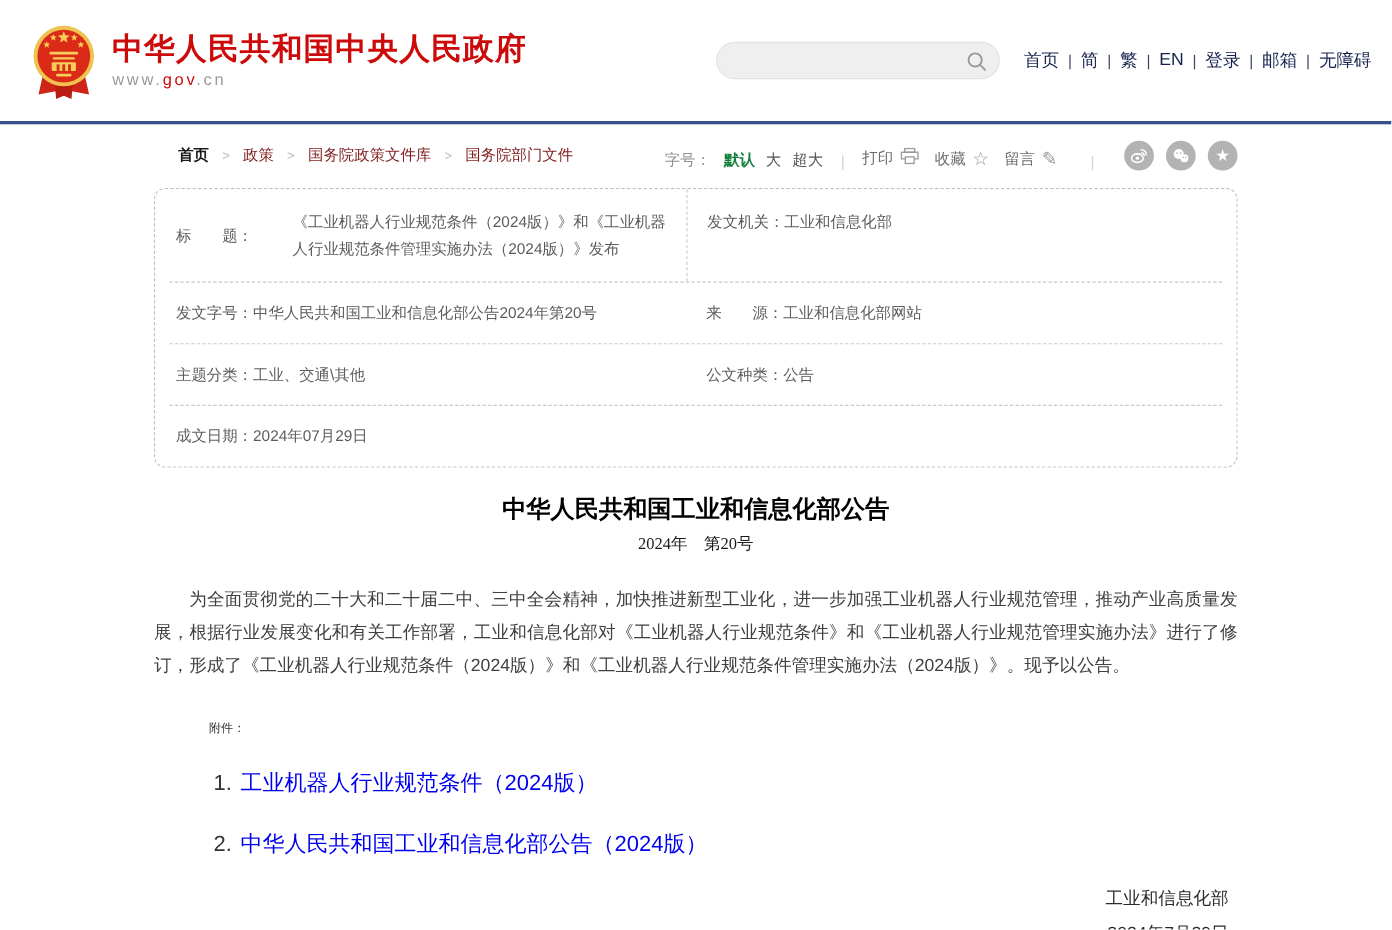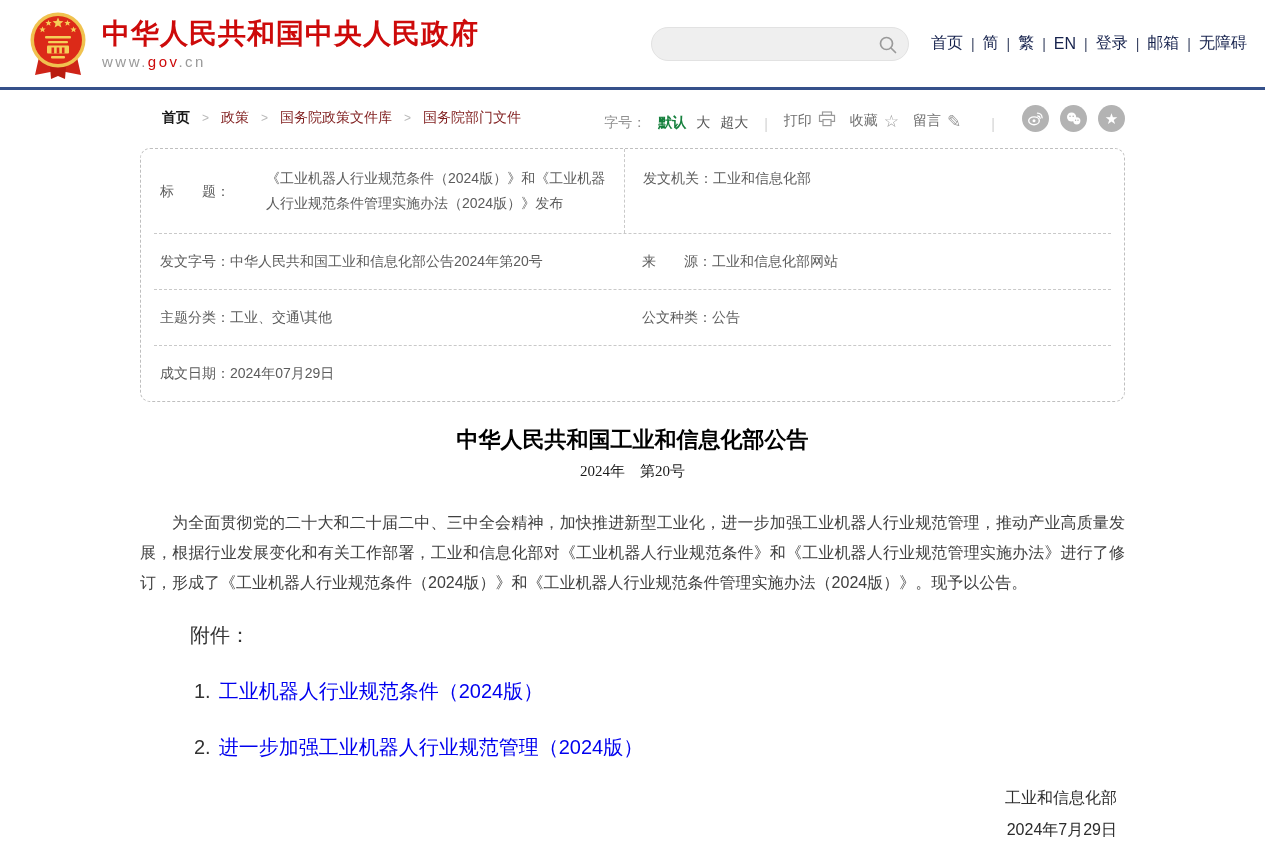--- a/index.html
+++ b/index.html
@@ -1,20 +1,20 @@
 <!DOCTYPE html>
 <html><head>
 <meta charset="utf-8">
 <style>
   * { margin:0; padding:0; box-sizing:border-box; }
   html,body { width:1265px; height:845px; background:#fff; overflow:hidden;
     font-family:"Liberation Sans","DejaVu Sans",sans-serif; }
 
   
-  .site-header { height:87px; display:flex; align-items:center;
+  .site-header { height:110px; display:flex; align-items:center;
     justify-content:space-between; padding:0 18px 0 28px; background:#fff; }
   .header-left { display:flex; align-items:center; }
   .emblem { width:60px; height:70px; margin-right:14px; margin-top:4px; }
   .site-title { font-size:28px; font-weight:bold; color:#cd0a0a; letter-spacing:1px; line-height:32px; }
   .site-url { font-size:15px; color:#9a9a9a; letter-spacing:2.5px; margin-top:3px; }
   .site-url .u-red { color:#cd0a0a; }
   .header-right { display:flex; align-items:center; }
   .searchbox { position:relative; width:258px; height:34px; background:#efefef;
     border:1px solid #e2e2e2; border-radius:17px; margin-right:22px; }
   .searchbox input { position:absolute; left:14px; top:0; width:210px; height:32px;
@@ -62,21 +62,21 @@
   .m-value { flex:1; }
 
   
   article { padding-top:24px; }
   .doc-title { text-align:center; font-family:"Liberation Serif","DejaVu Serif",serif;
     font-size:22px; font-weight:bold; color:#000; line-height:28px; }
   .doc-subtitle { text-align:center; font-family:"Liberation Serif","DejaVu Serif",serif;
     font-size:15px; color:#1a1a1a; margin-top:8px; }
   .doc-body { margin-top:27px; font-size:16px; line-height:30px; color:#404040;
     text-align:justify; text-indent:2em; }
-  .attach-label { margin-top:24px; padding-left:50px; font-size:20px; color:#333; }
+  .attach-label { margin-top:33px; padding-left:50px; font-size:11px; color:#333; }
   .attach-item { margin-top:29px; padding-left:54px; font-size:20px; }
   .attach-num { color:#333; margin-right:8px; }
   .attach-link { color:#0000ee; text-decoration:none; cursor:pointer; }
   .signature { margin-top:28px; text-align:right; padding-right:8px;
     font-size:16px; color:#2b2b2b; }
   .signature .sig-line { margin-top:14px; line-height:18px; }
 </style>
 </head>
 <body>
 
@@ -243,21 +243,21 @@
 
   <article>
     <h1 class="doc-title">中华人民共和国工业和信息化部公告</h1>
     <div class="doc-subtitle">2024年　第20号</div>
     <p class="doc-body">为全面贯彻党的二十大和二十届二中、三中全会精神，加快推进新型工业化，进一步加强工业机器人行业规范管理，推动产业高质量发展，根据行业发展变化和有关工作部署，工业和信息化部对《工业机器人行业规范条件》和《工业机器人行业规范管理实施办法》进行了修订，形成了《工业机器人行业规范条件（2024版）》和《工业机器人行业规范条件管理实施办法（2024版）》。现予以公告。</p>
     <p class="attach-label">附件：</p>
     <div class="attach-item">
       <span class="attach-num">1.</span><a class="attach-link">工业机器人行业规范条件（2024版）</a>
     </div>
     <div class="attach-item">
-      <span class="attach-num">2.</span><a class="attach-link">进一步加强工业机器人行业规范管理（2024版）</a>
+      <span class="attach-num">2.</span><a class="attach-link">中华人民共和国工业和信息化部公告（2024版）</a>
     </div>
     <div class="signature">
       <div class="sig-line">工业和信息化部</div>
       <div class="sig-line">2024年7月29日</div>
     </div>
   </article>
 
 </div>
 
 </body></html>

